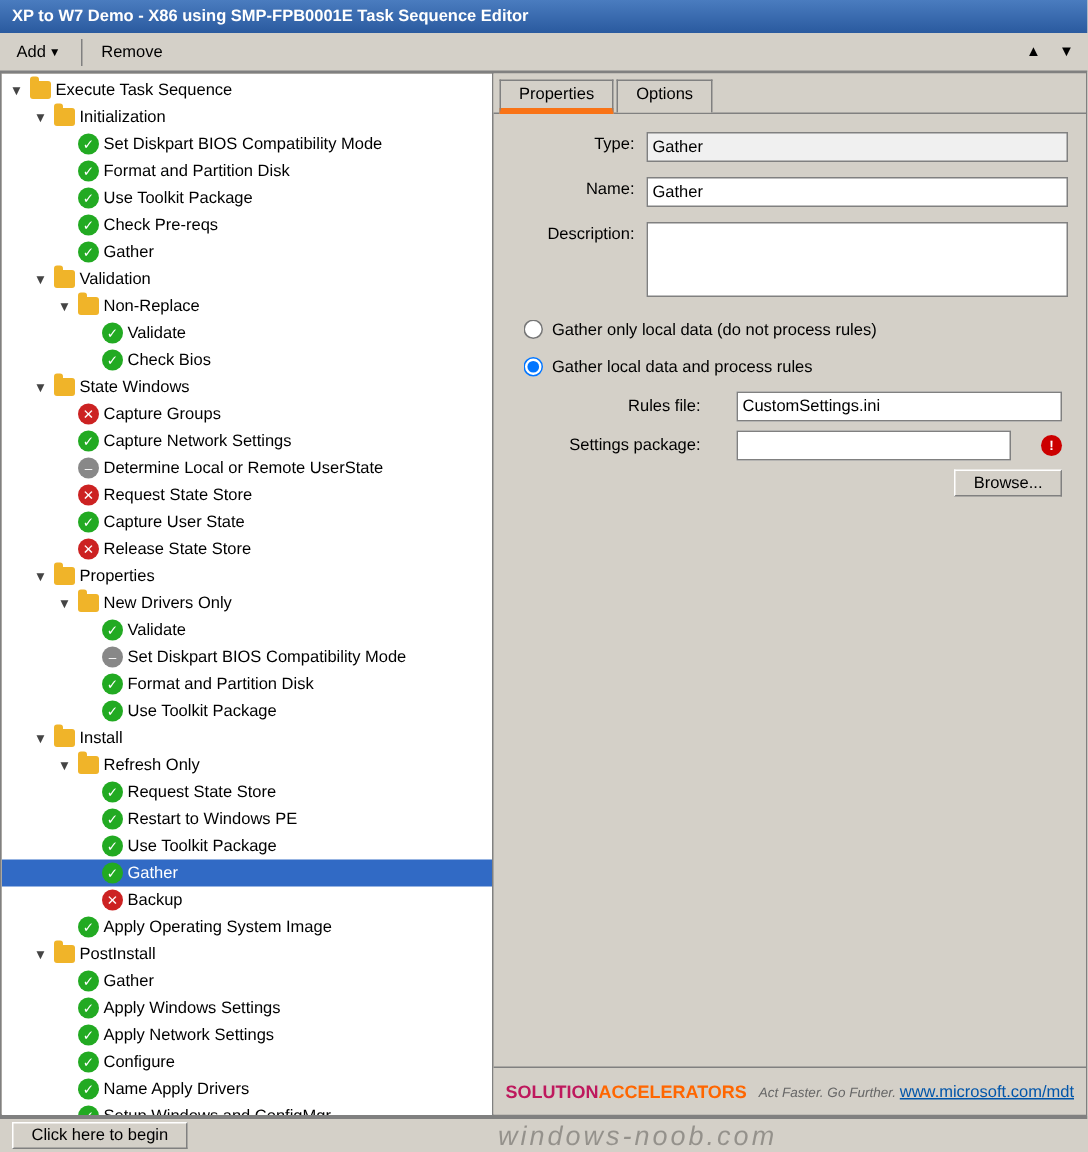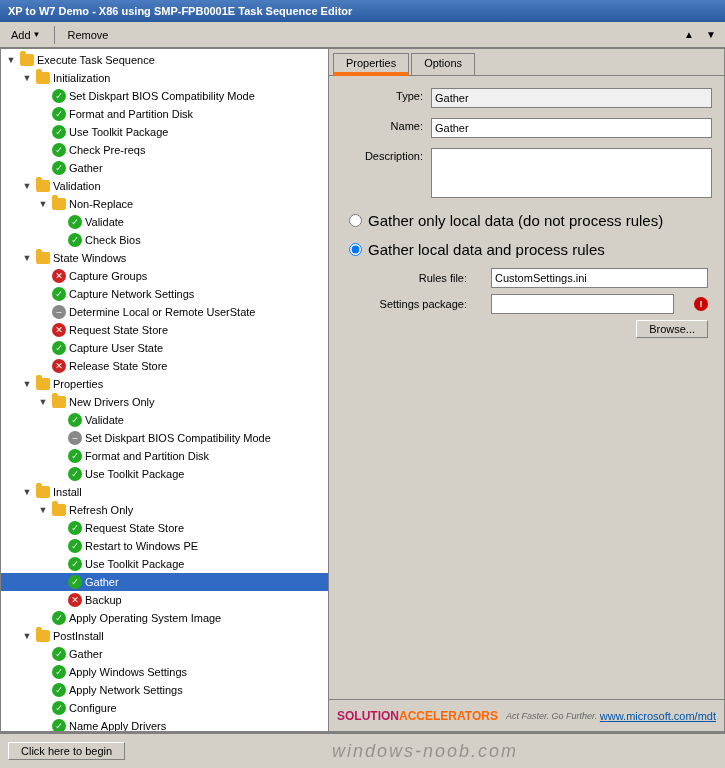--- a/index.html
+++ b/index.html
@@ -173,21 +173,21 @@
       padding: 0 4px;
     }
     .radio-row {
       display: flex;
       align-items: center;
       gap: 6px;
       margin-bottom: 8px;
       padding: 2px 4px;
     }
     .radio-row input[type=radio] { margin: 0; }
-    .radio-row label { font-size: 15px; }
+    .radio-row label { font-size: 11px; }
 
     
     .rules-section {
       margin-left: 20px;
     }
     .rules-row {
       display: flex;
       align-items: center;
       margin-bottom: 6px;
       gap: 16px;
@@ -341,21 +341,21 @@
     }
     .logo-blue { color: #be185d; }
     .logo-orange { color: #ff6600; }
     .logo-tagline { font-size: 9px; color: #666; font-style: italic; }
     .logo-url { color: #0055aa; font-size: 11px; text-decoration: underline; margin-left: auto; }
 
     
     .status-bar {
       background: #d4d0c8;
       border-top: 2px solid #808080;
-      height: 36px;
+      height: 24px;
       display: flex;
       align-items: center;
       padding: 0 8px;
       font-size: 11px;
     }
     .status-btn {
       background: #d4d0c8;
       border: 1px solid #808080;
       border-top-color: #ffffff;
       border-left-color: #ffffff;

